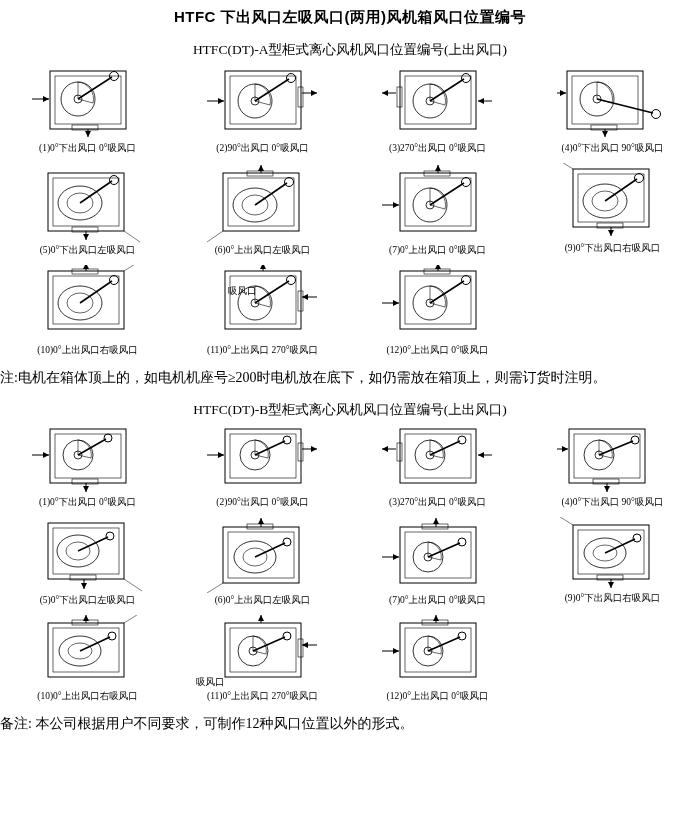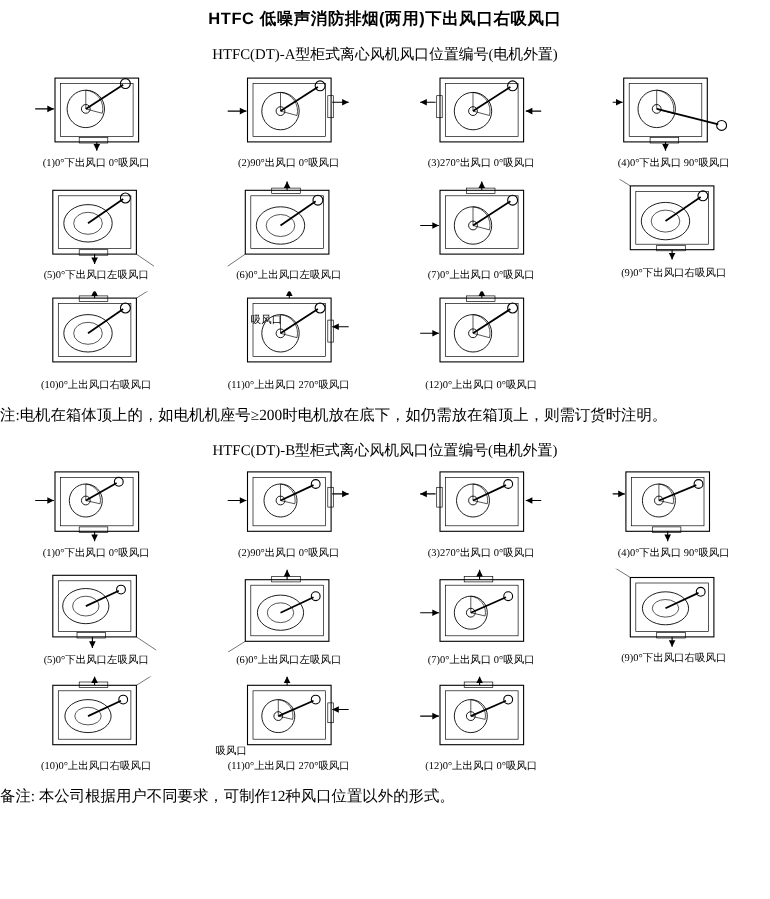--- a/index.html
+++ b/index.html
@@ -53,23 +53,23 @@
   }
   .mid-label{
     position:absolute;
     font-size:9.5px;
     font-family:Liberation Mono, monospace;
   }
 </style>
 </head>
 <body>
 
-<div class="page-title">HTFC 低噪声消防排烟(两用)下出风口右吸风口</div>
-
-<div class="section-title">HTFC(DT)-A型柜式离心风机风口位置编号(电机外置)</div>
+<div class="page-title">HTFC 下出风口左吸风口(两用)风机箱风口位置编号</div>
+
+<div class="section-title">HTFC(DT)-A型柜式离心风机风口位置编号(上出风口)</div>
 
 <div class="grid" style="position:relative;">
 
   <div class="cell">
     <svg width="120" height="78" viewBox="0 0 120 78">
       <rect x="22" y="8" width="76" height="58" fill="none" stroke="#000" stroke-width="1"></rect>
       <rect x="27" y="13" width="66" height="48" fill="none" stroke="#000" stroke-width="0.6"></rect>
       <circle cx="50" cy="36" r="17" fill="none" stroke="#000" stroke-width="0.8"></circle>
       <circle cx="50" cy="36" r="4" fill="none" stroke="#000" stroke-width="0.8"></circle>
       <path d="M50 19 A17 17 0 0 1 65 40 L50 36 Z" fill="none" stroke="#000" stroke-width="0.6"></path>
@@ -256,21 +256,21 @@
     </svg>
     <div class="caption">(12)0°上出风口 0°吸风口</div>
   </div>
 
 </div>
 
 <div class="mid-label" style="left:228px; top:285px;">吸风口</div>
 
 <div class="note">注:电机在箱体顶上的，如电机机座号≥200时电机放在底下，如仍需放在箱顶上，则需订货时注明。</div>
 
-<div class="section-title">HTFC(DT)-B型柜式离心风机风口位置编号(电机外置)</div>
+<div class="section-title">HTFC(DT)-B型柜式离心风机风口位置编号(上出风口)</div>
 
 <div class="grid" style="position:relative;">
 
   <div class="cell">
     <svg width="120" height="72" viewBox="0 0 120 72">
       <rect x="22" y="6" width="76" height="54" fill="none" stroke="#000" stroke-width="1"></rect>
       <rect x="27" y="11" width="66" height="44" fill="none" stroke="#000" stroke-width="0.6"></rect>
       <circle cx="50" cy="32" r="15" fill="none" stroke="#000" stroke-width="0.8"></circle>
       <circle cx="50" cy="32" r="4" fill="none" stroke="#000" stroke-width="0.8"></circle>
       <path d="M50 17 A15 15 0 0 1 63 35 L50 32 Z" fill="none" stroke="#000" stroke-width="0.6"></path>

